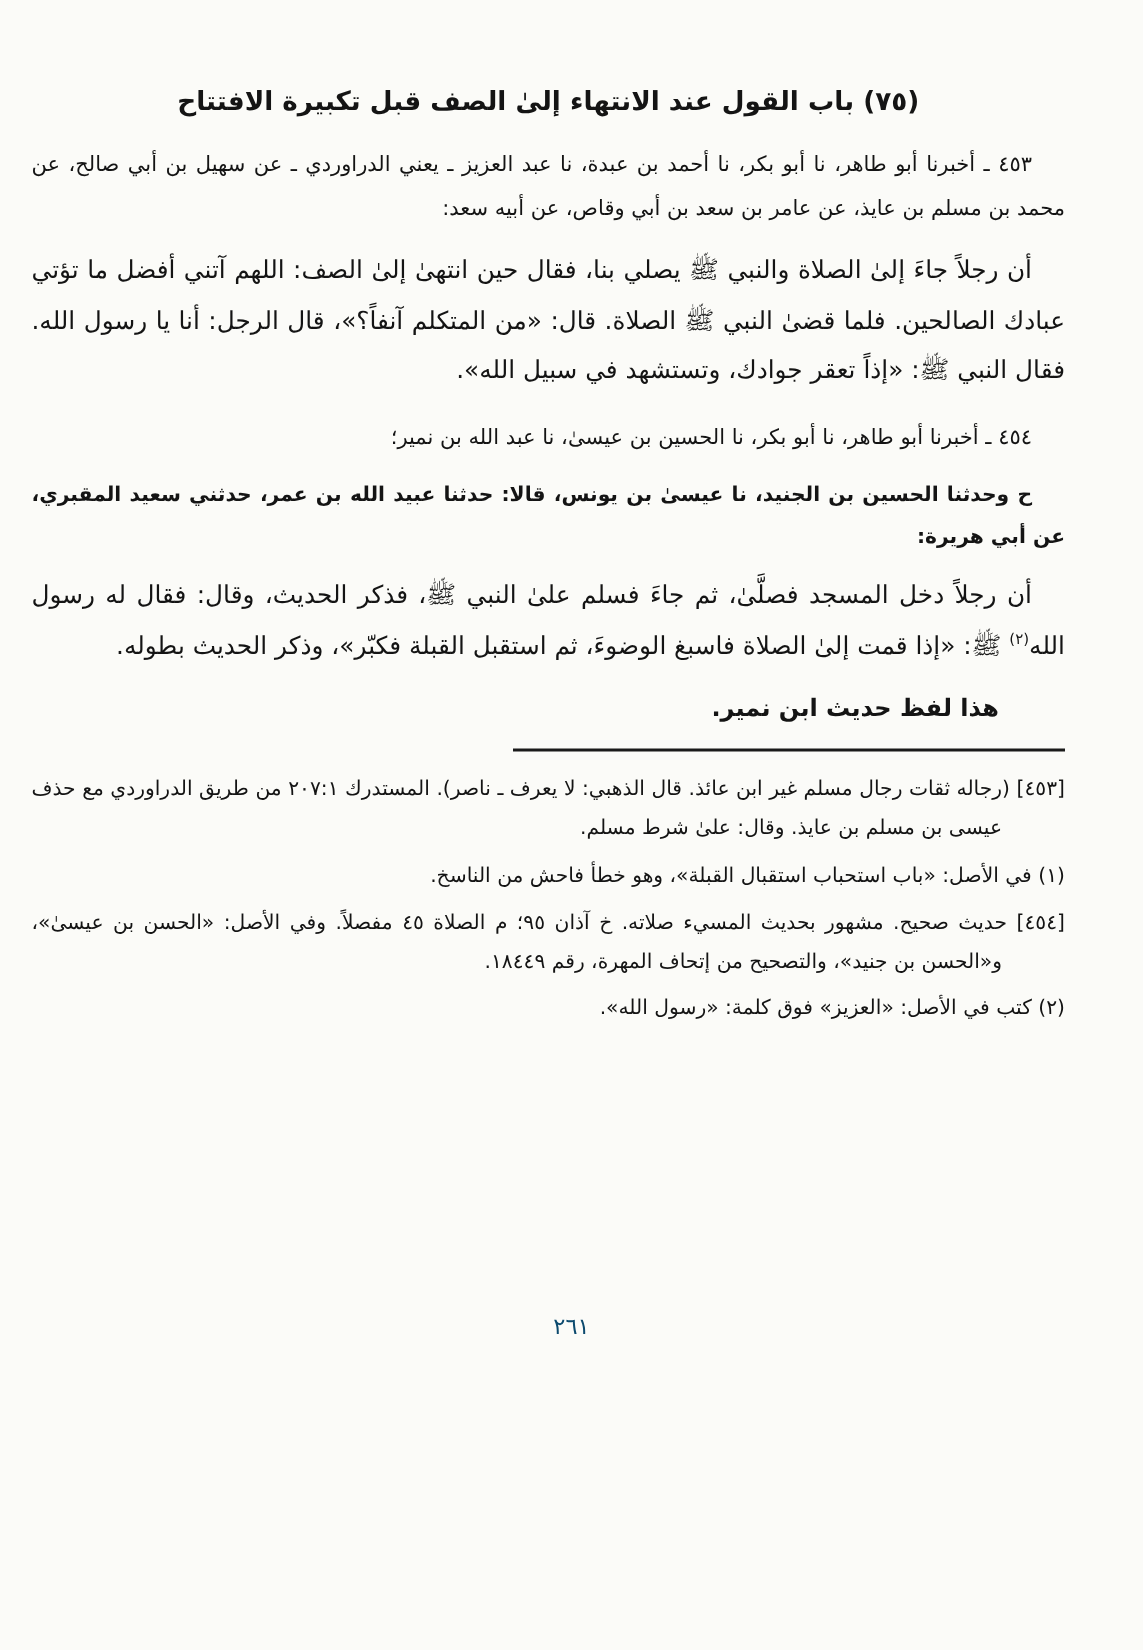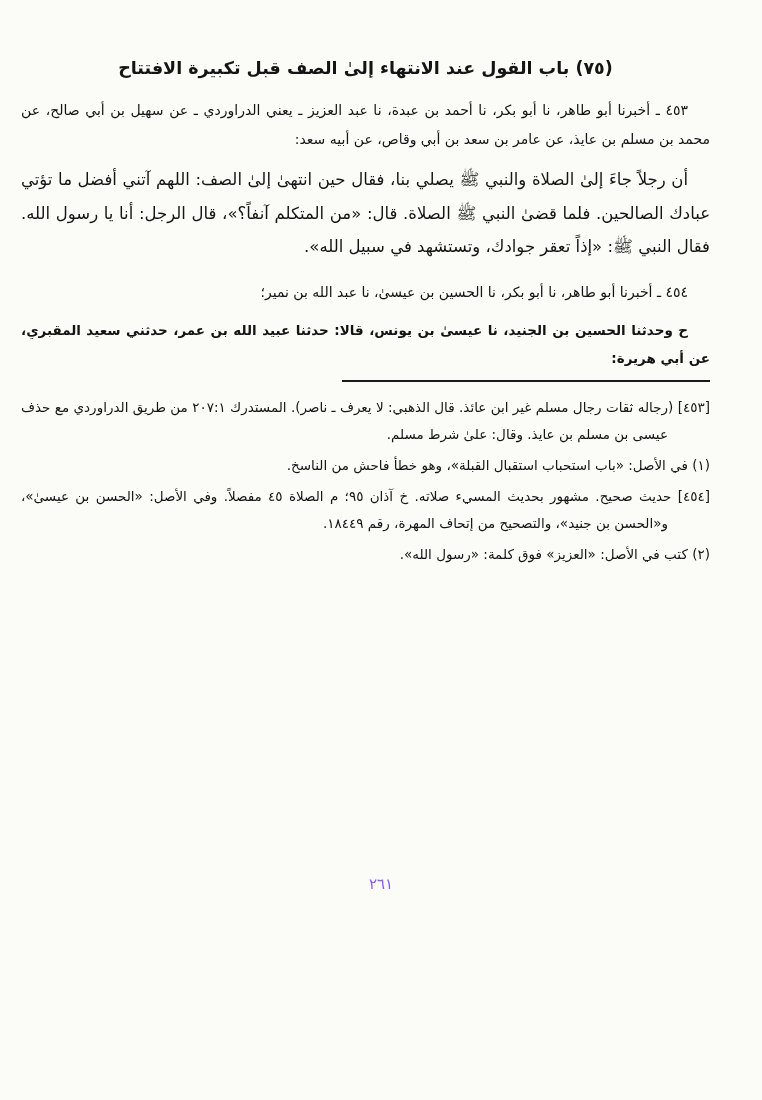--- a/index.html
+++ b/index.html
@@ -63,40 +63,42 @@
     text-indent:-42px;
     margin-bottom:5px;
   }
   .fn-marker { white-space:nowrap; }
   .page-number {
     position:absolute;
     left:0; right:0;
     bottom:52px;
     text-align:center;
     font-size:15px;
-    color:#8b5cf6;
+    color:#0c4a6e;
   }
 </style>
 </head>
 <body>
 
 <div class="page">
 
   <h1 class="chapter-heading">(٧٥) باب القول عند الانتهاء إلىٰ الصف قبل تكبيرة الافتتاح</h1>
 
   <p class="isnad">٤٥٣ ـ أخبرنا أبو طاهر، نا أبو بكر، نا أحمد بن عبدة، نا عبد العزيز ـ يعني الدراوردي ـ عن سهيل بن أبي صالح، عن محمد بن مسلم بن عايذ، عن عامر بن سعد بن أبي وقاص، عن أبيه سعد:</p>
 
   <p class="matn">أن رجلاً جاءَ إلىٰ الصلاة والنبي ﷺ يصلي بنا، فقال حين انتهىٰ إلىٰ الصف: اللهم آتني أفضل ما تؤتي عبادك الصالحين. فلما قضىٰ النبي ﷺ الصلاة. قال: «من المتكلم آنفاً؟»، قال الرجل: أنا يا رسول الله. فقال النبي ﷺ: «إذاً تعقر جوادك، وتستشهد في سبيل الله».</p>
 
 
   <p class="isnad">٤٥٤ ـ أخبرنا أبو طاهر، نا أبو بكر، نا الحسين بن عيسىٰ، نا عبد الله بن نمير؛</p>
 
   <p class="isnad heavy">ح وحدثنا الحسين بن الجنيد، نا عيسىٰ بن يونس، قالا: حدثنا عبيد الله بن عمر، حدثني سعيد المقبري، عن أبي هريرة:</p>
 
+  <p class="matn"><span>أن رجلاً دخل المسجد فصلَّىٰ، ثم جاءَ فسلم علىٰ النبي ﷺ، فذكر الحديث، وقال: فقال له رسول الله</span><sup class="fn-ref">(٢)</sup><span> ﷺ: «إذا قمت إلىٰ الصلاة فاسبغ الوضوءَ، ثم استقبل القبلة فكبّر»، وذكر الحديث بطوله.</span></p>
 
+  <p class="closing">هذا لفظ حديث ابن نمير.</p>
 
   <div class="separator"></div>
 
   <div class="footnotes">
 
     <p class="footnote"><span class="fn-marker">[٤٥٣]</span> <span>(رجاله ثقات رجال مسلم غير ابن عائذ. قال الذهبي: لا يعرف ـ ناصر). المستدرك ٢٠٧:١ من طريق الدراوردي مع حذف عيسى بن مسلم بن عايذ. وقال: علىٰ شرط مسلم.</span></p>
 
     <p class="footnote"><span class="fn-marker">(١)</span> <span>في الأصل: «باب استحباب استقبال القبلة»، وهو خطأ فاحش من الناسخ.</span></p>
 
     <p class="footnote"><span class="fn-marker">[٤٥٤]</span> <span>حديث صحيح. مشهور بحديث المسيء صلاته. خ آذان ٩٥؛ م الصلاة ٤٥ مفصلاً. وفي الأصل: «الحسن بن عيسىٰ»، و«الحسن بن جنيد»، والتصحيح من إتحاف المهرة، رقم ١٨٤٤٩.</span></p>

